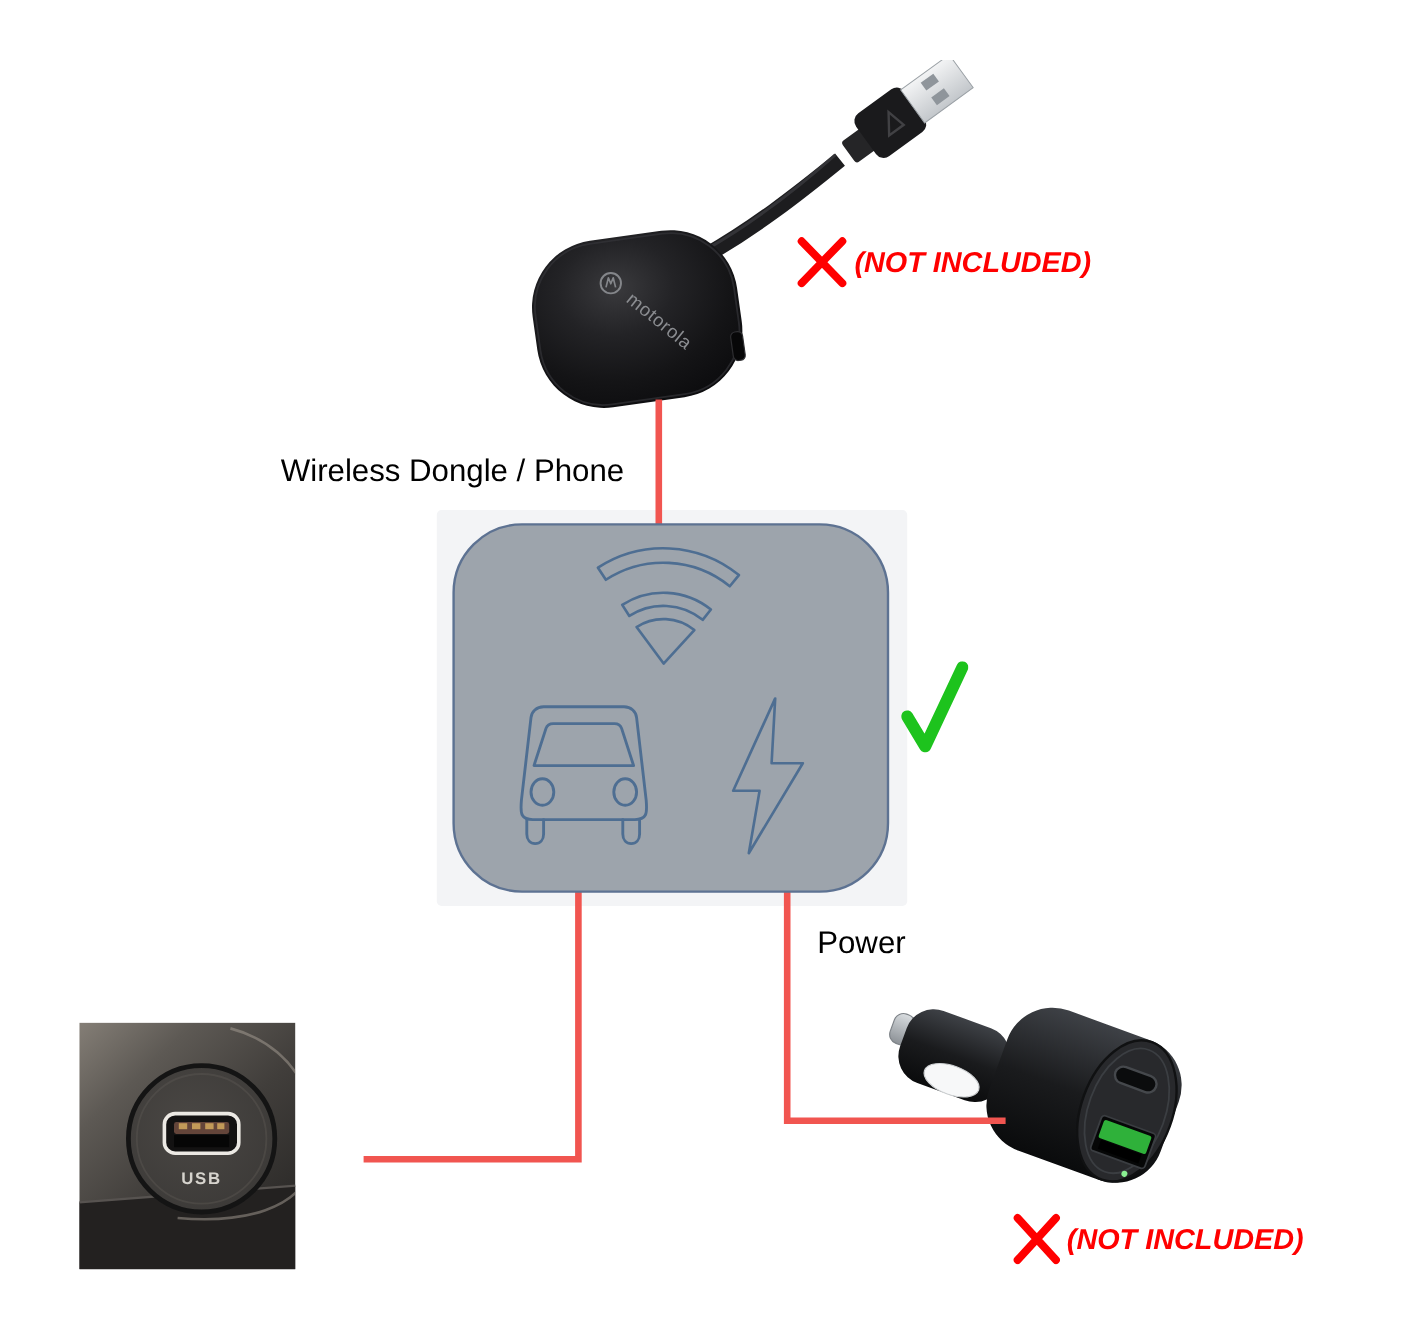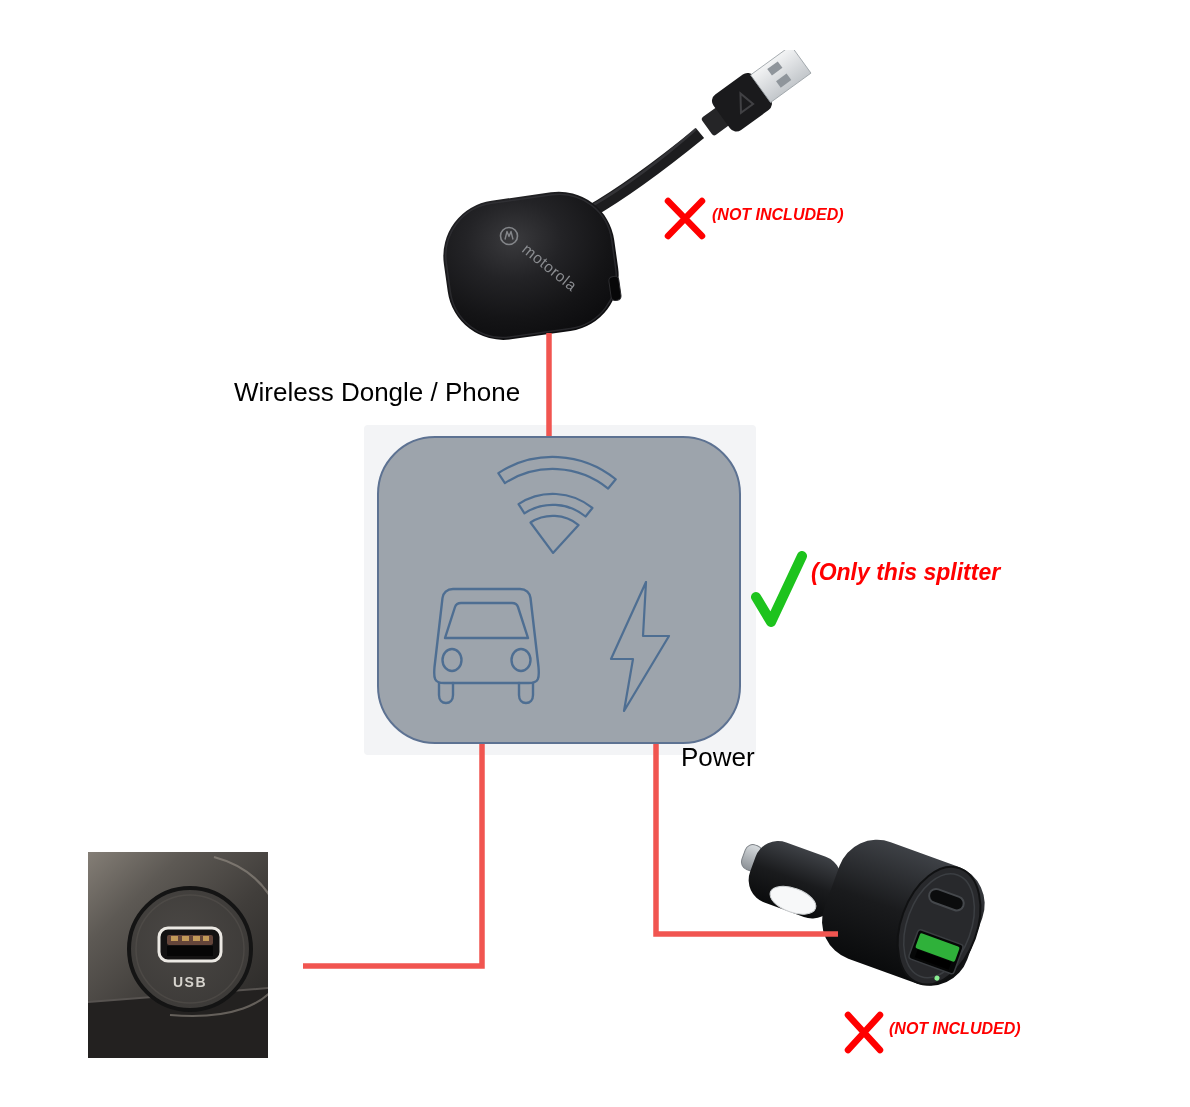--- a/index.html
+++ b/index.html
@@ -3,31 +3,31 @@
 <meta charset="utf-8">
 <style>
   html,body{margin:0;padding:0;background:#ffffff;}
   #canvas{
     position:relative;width:1190px;height:1107px;background:#ffffff;overflow:hidden;
     font-family:"Liberation Sans","DejaVu Sans",sans-serif;
   }
   .abs{position:absolute;}
   .label{color:#000;font-size:26px;white-space:nowrap;}
   .ann{color:#ff0000;font-weight:bold;font-style:italic;white-space:nowrap;}
-  .ann-24{font-size:16px;}
+  .ann-24{font-size:24px;}
   .ann-23{font-size:23px;line-height:29px;}
   #splitter-backdrop{
     left:364px;top:425px;width:392px;height:330px;background:#f3f4f6;border-radius:4px;
   }
   #splitter-box{
     left:377px;top:436px;width:364px;height:308px;box-sizing:border-box;
     background:#9da4ac;border:2.5px solid #5d7292;border-radius:58px;
   }
   #car-usb-photo{
-    left:88px;top:852px;width:180px;height:206px;overflow:hidden;
+    left:66px;top:852px;width:180px;height:206px;overflow:hidden;
   }
   svg{display:block;}
 </style>
 </head>
 <body>
 
 <div id="canvas">
 
   <div id="splitter-backdrop" class="abs"></div>
 
@@ -163,23 +163,22 @@
     <path d="M5,46 L20,71 L51,5" stroke="#1dc31d" stroke-width="10" stroke-linecap="round" stroke-linejoin="round" fill="none"></path>
   </svg>
 
   <svg class="abs" style="left:843px;top:1010px;" width="42" height="44" viewBox="0 0 42 44">
     <path d="M5,5 L37,40 M37,5 L5,40" stroke="#ff0000" stroke-width="6.5" stroke-linecap="round" fill="none"></path>
   </svg>
 
   <div class="abs label" style="left:234px;top:377px;">Wireless Dongle / Phone</div>
 
 
-  <div class="abs label" style="left:681px;top:742px;">Power</div>
+  <div class="abs label" style="left:681px;top:770px;">Power</div>
 
   <div class="abs ann ann-24" style="left:712px;top:206px;">(NOT INCLUDED)</div>
 
   <div class="abs ann ann-23" style="left:811px;top:558px;">
-    <div>(Only this splitter</div>
   </div>
 
   <div class="abs ann ann-24" style="left:889px;top:1020px;">(NOT INCLUDED)</div>
 
 </div>
 
 </body></html>

